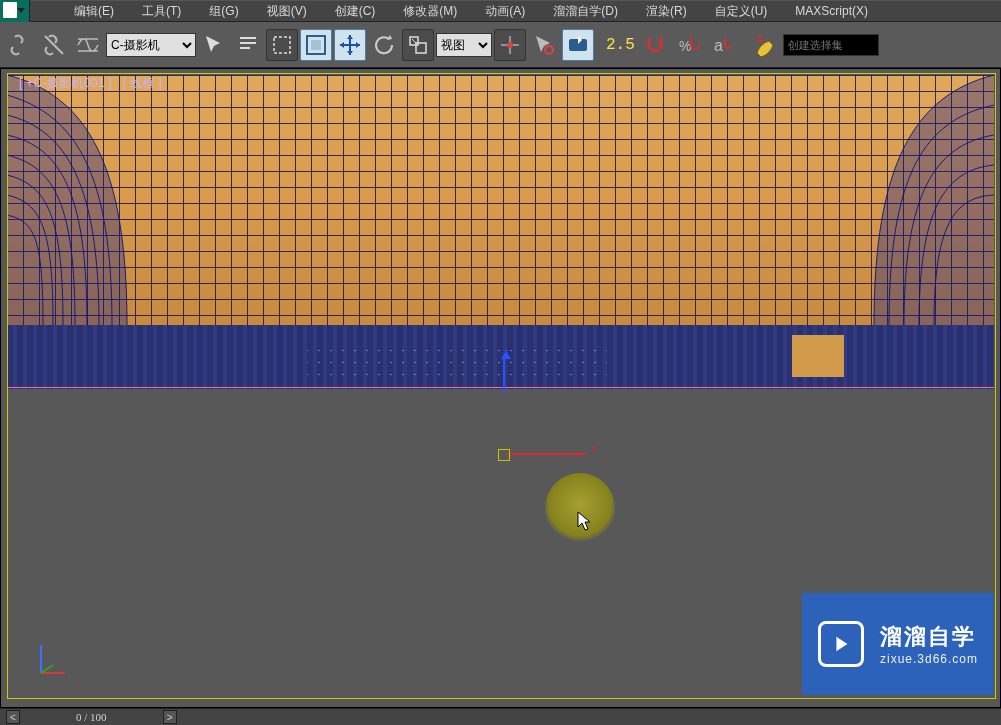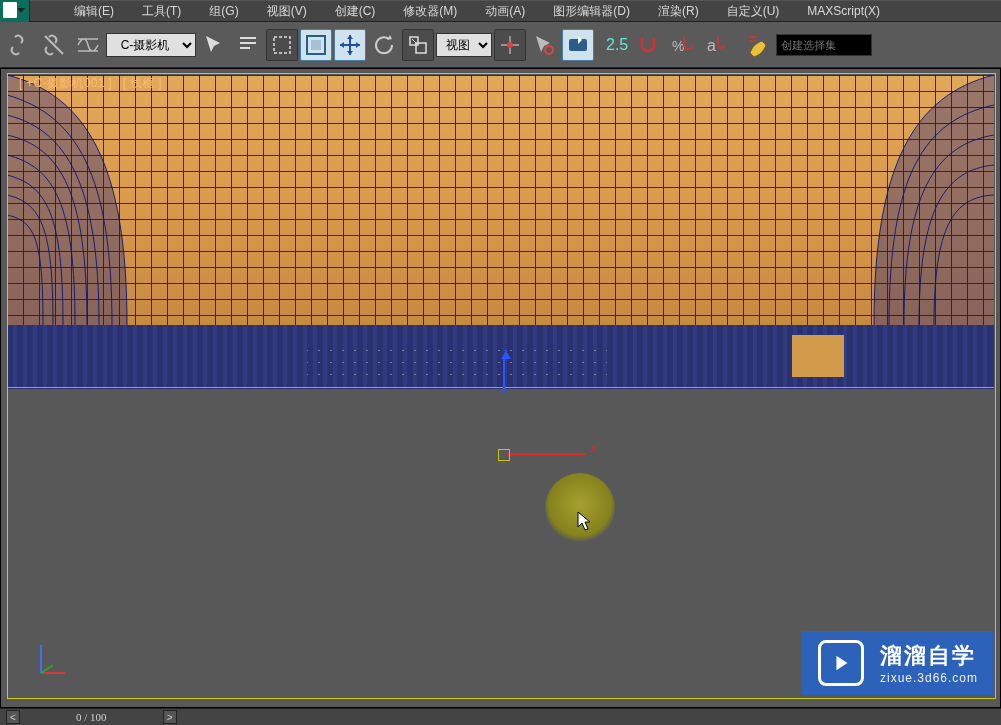--- a/index.html
+++ b/index.html
@@ -47,44 +47,44 @@
     border:1px solid transparent;
     border-radius:2px;
     position:relative;
     cursor:default;
   }
   .tbtn svg { width:24px; height:24px; display:block; }
   .tbtn.active { background:#cfe3ee; border:1px solid #4a7ea8; }
   .tbtn.box { border:1px solid #333; background:#4c4c4c; }
   .dd {
     height:24px; font-size:12px;
-    background:#e0e0e0; border:1px solid #333;text-align:center;
+    background:#e0e0e0; border:1px solid #333;
   }
   .sep { width:6px; }
-  .snaptxt { color:#5eead4; font-size:16px; font-family:Liberation Sans, sans-serif; padding:0 2px; }
+  .snaptxt { color:#fde047; font-size:16px; font-family:Liberation Mono, monospace; padding:0 2px; }
   .nameset {
     width:96px; height:22px; font-size:11px;
     background:#000000; color:#bbb; border:1px solid #333;
     padding:0 4px;
   }
 
   
   .viewport {
     position:relative; width:100%; height:640px;
     background:#585858;
     border:1px solid #000;
     overflow:hidden;
   }
   .vp-outline { position:absolute; inset:4px 4px 8px 6px; border:1px solid #cccc00; pointer-events:none; }
   .vp-label {
     position:absolute; top:6px; left:18px;
     font-size:12px; color:#b9b9b9;
     letter-spacing:0.3px;
   }
-  .vp-label .br { color:#fdba74; }
+  .vp-label .br { color:#c4b5fd; }
 
   
   .sky { position:absolute; left:6px; right:6px; top:6px; height:250px;
          background:linear-gradient(#e2a85a,#d99a4b,#c78a3f); pointer-events:none;}
   .sky-grid { position:absolute; inset:0;
     background-image:
       linear-gradient(to right, rgba(20,20,80,.85) 1px, transparent 1px),
       linear-gradient(to bottom, rgba(20,20,80,.85) 1px, transparent 1px);
     background-size:16px 16px;
   }
@@ -143,21 +143,21 @@
     position:absolute; left:576px; top:442px; pointer-events:none;
   }
   .cursor-arrow svg { width:14px; height:20px; display:block; }
 
   
   .world-axis { position:absolute; left:34px; bottom:28px; width:34px; height:40px; pointer-events:none; }
 
   
   .watermark {
     position:absolute; right:6px; bottom:12px;
-    width:192px; height:64px;
+    width:192px; height:102px;
     background:#2d62bb;
     display:flex; align-items:center; justify-content:center;
     gap:16px;
   }
   .wm-logo { width:46px; height:46px; border:3px solid #fff; border-radius:8px;
              display:flex; align-items:center; justify-content:center; }
   .wm-logo svg { width:22px; height:22px; }
   .wm-txt { display:flex; flex-direction:column; color:#fff; }
   .wm-txt .cn { font-size:22px; font-weight:700; letter-spacing:2px; }
   .wm-txt .url { font-size:12px; letter-spacing:1px; opacity:.9; }
@@ -182,21 +182,21 @@
 
 <div class="menubar">
   <div class="app-icon"></div>
   <div class="item">编辑(E)</div>
   <div class="item">工具(T)</div>
   <div class="item">组(G)</div>
   <div class="item">视图(V)</div>
   <div class="item">创建(C)</div>
   <div class="item">修改器(M)</div>
   <div class="item">动画(A)</div>
-  <div class="item">图形编辑器(D)</div>
+  <div class="item">溜溜自学(D)</div>
   <div class="item">渲染(R)</div>
   <div class="item">自定义(U)</div>
   <div class="item">MAXScript(X)</div>
 </div>
 
 <div class="toolbar">
 
   <div class="tbtn">
     <svg viewBox="0 0 24 24">
         <path d="M5 14c-2 2-2 4 0 6s4 2 6 0M13 10c2-2 2-4 0-6s-4-2-6 0" stroke="#bbb" stroke-width="2" fill="none"></path>

